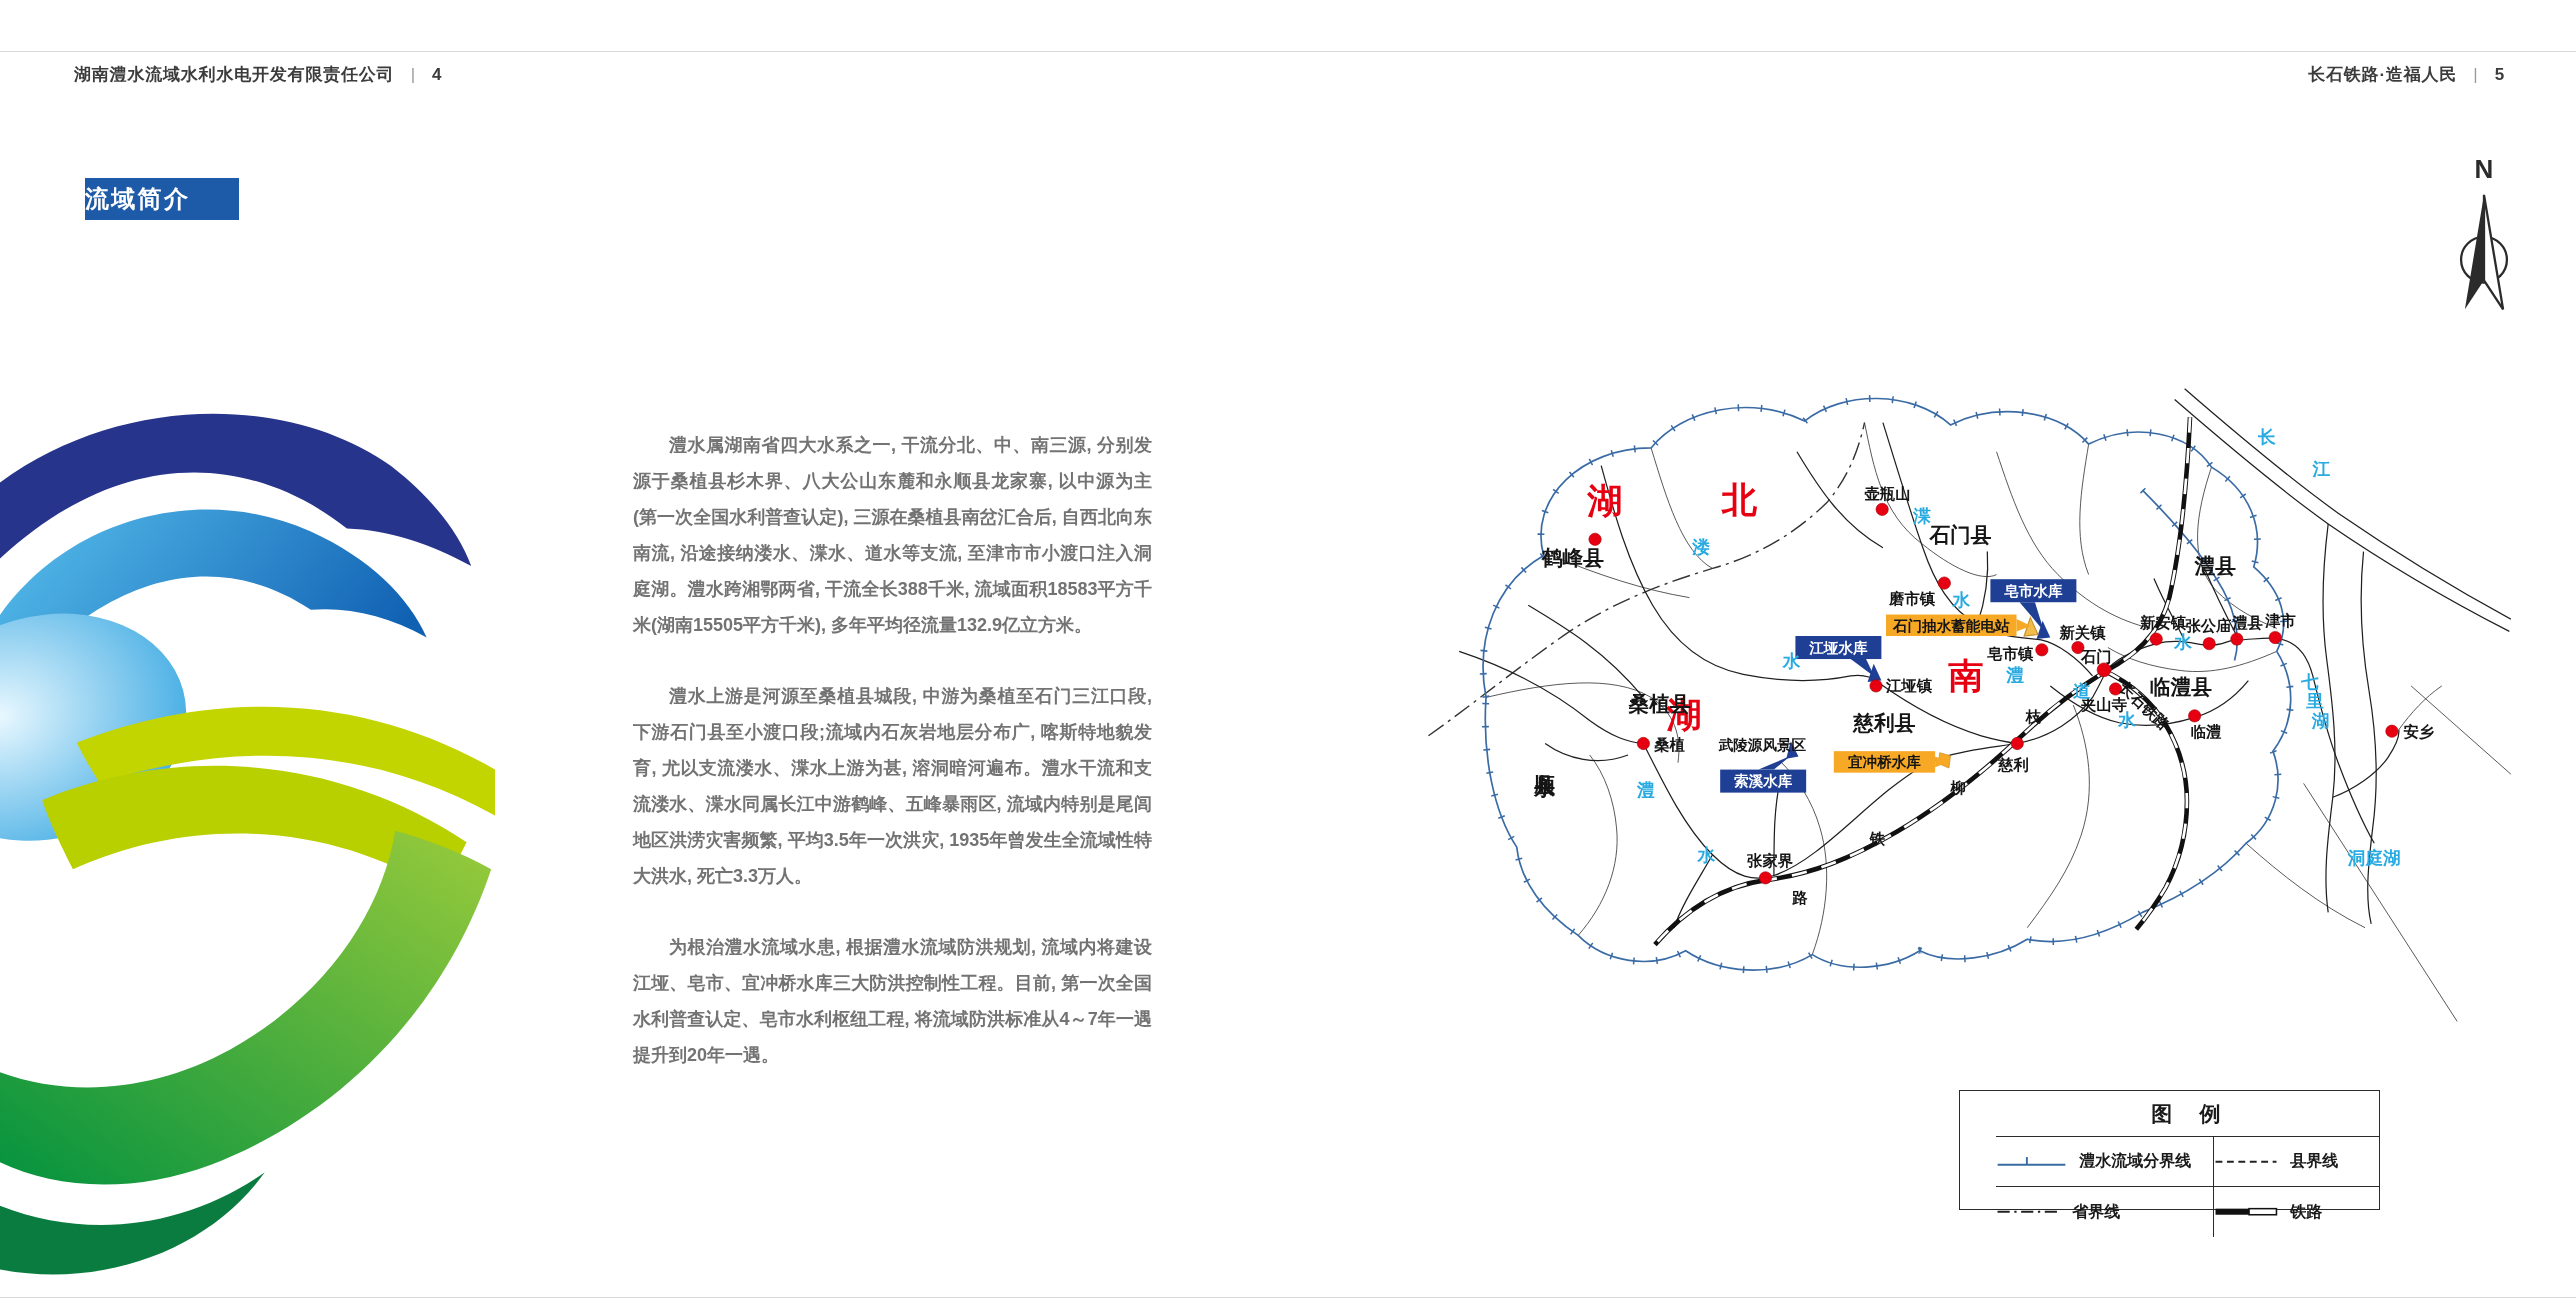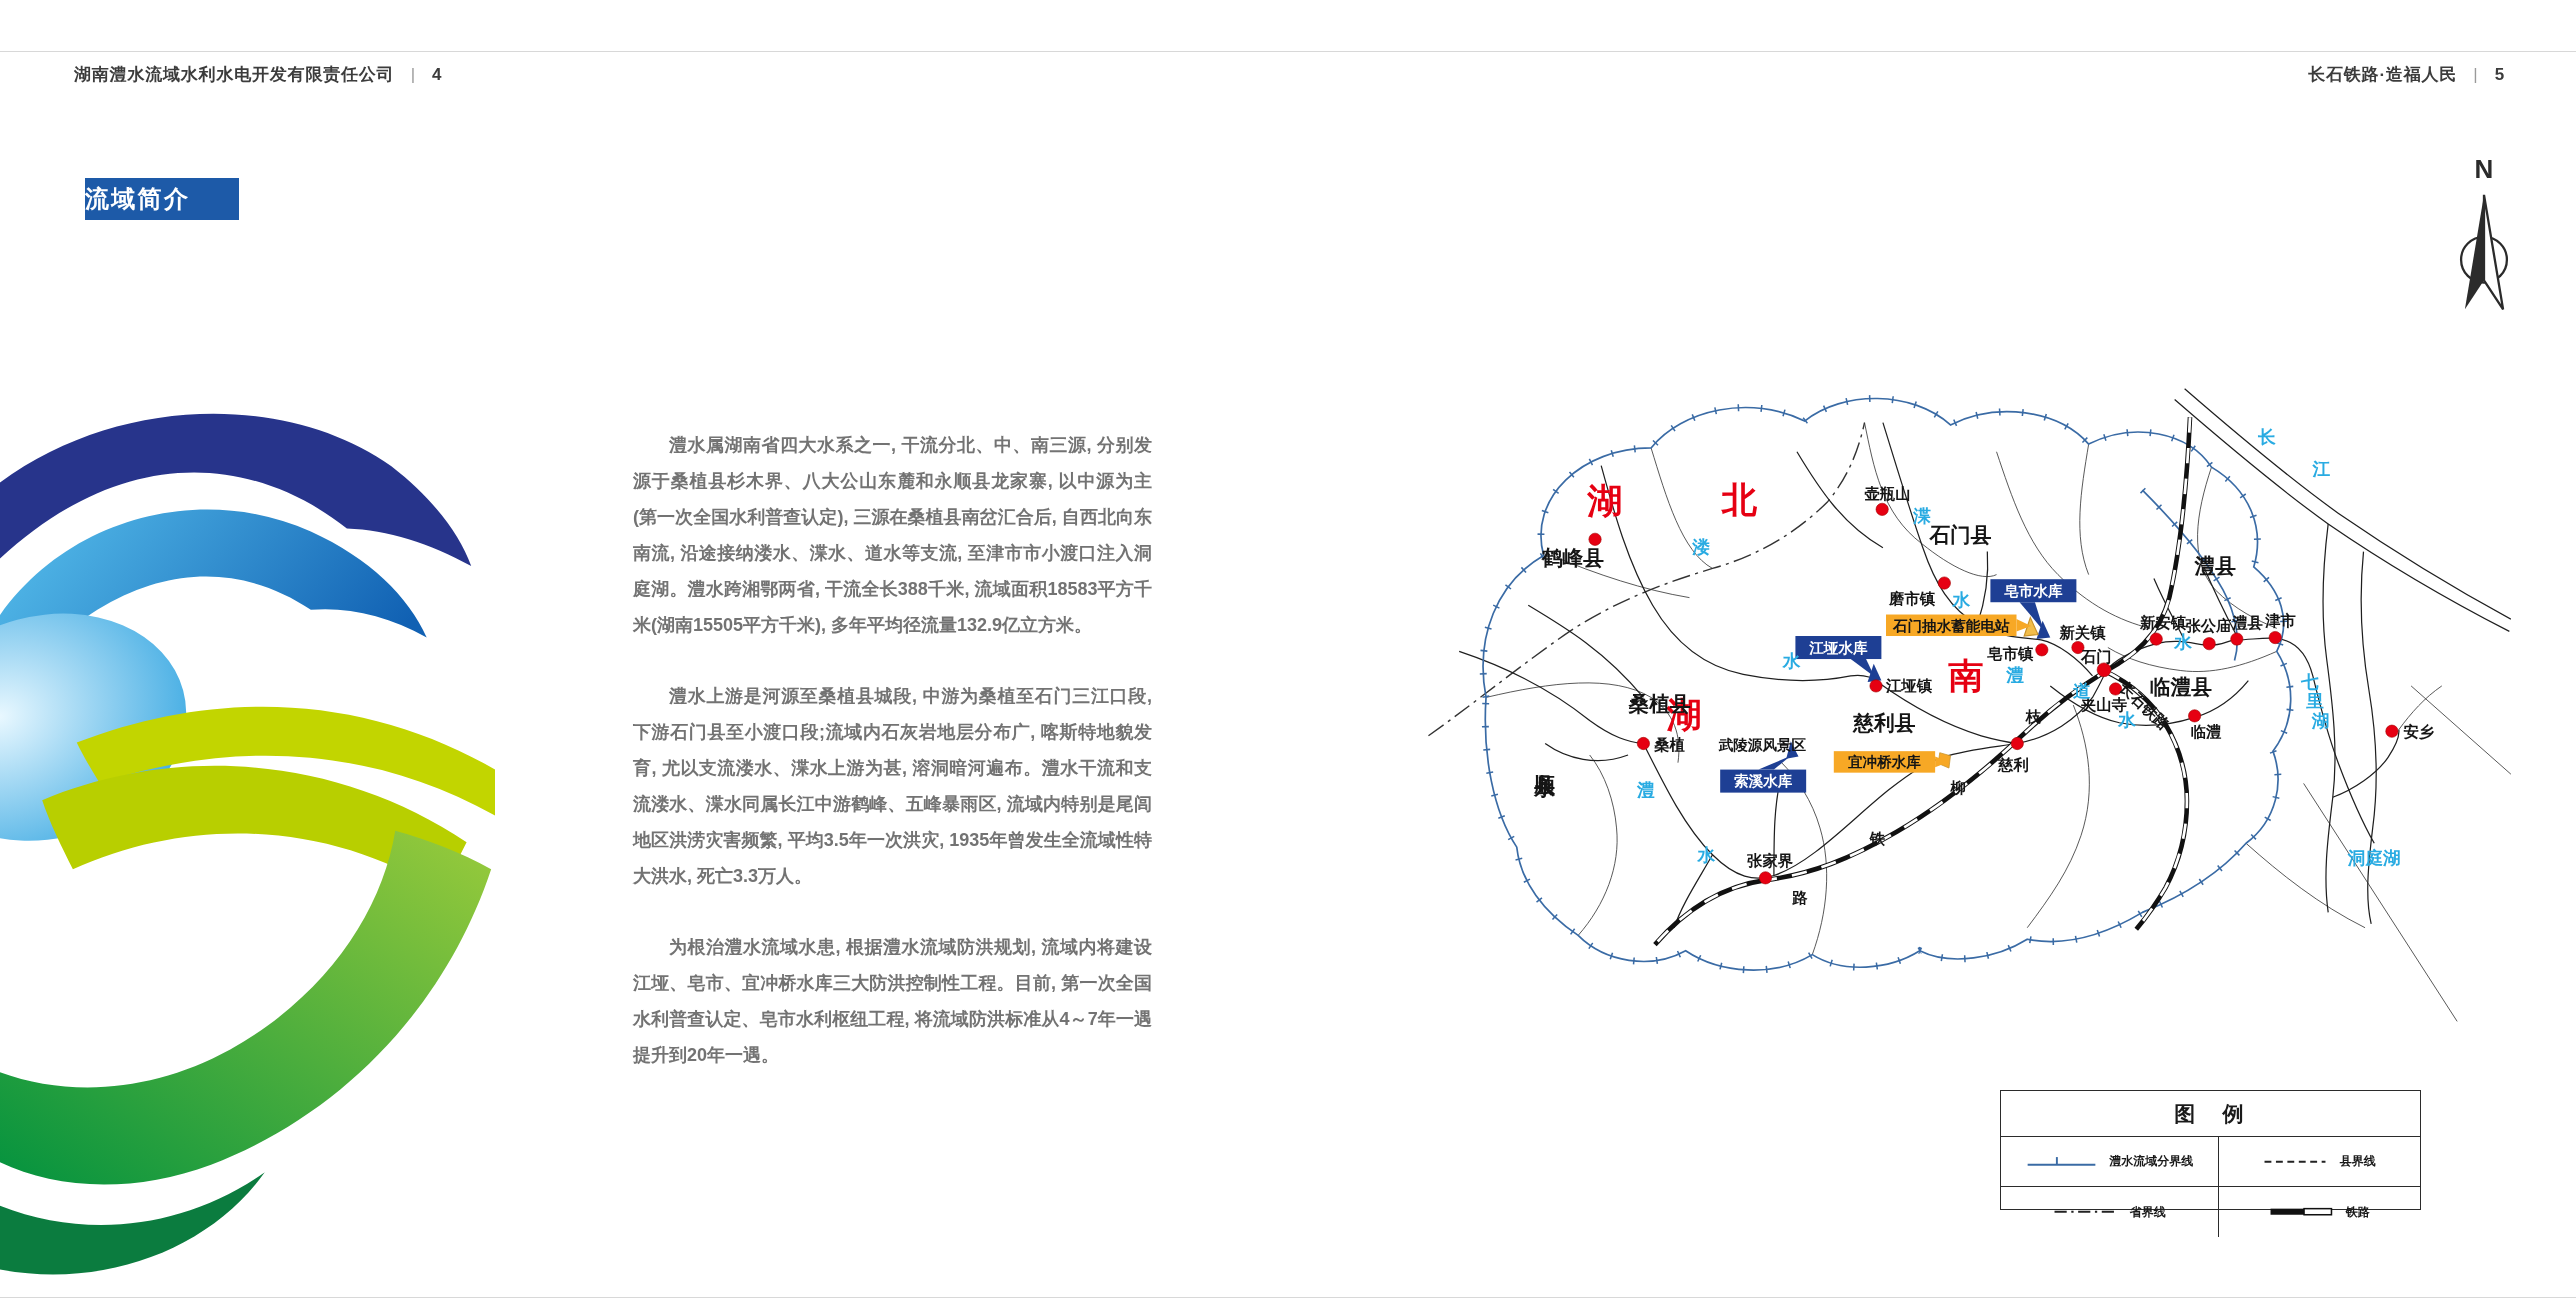--- a/index.html
+++ b/index.html
@@ -59,32 +59,32 @@
   .bnd-tick{ stroke:#3a6ba5; stroke-width:9;  fill:none; stroke-dasharray:2 28; }
   .railA   { stroke:#111; stroke-width:6; fill:none; }
   .railB   { stroke:#fff; stroke-width:3.5; fill:none; stroke-dasharray:20 20; }
   .dot     { fill:#e60012; stroke:#a50000; stroke-width:0.8; }
   .dam     { fill:#1e3f94; }
   .resbox-blue   { fill:#1e3f94; }
   .resbox-orange { fill:#f7a825; }
 
   
   .legend {
-    position:absolute; left:2000px; top:1090px; width:421px; height:120px;
-    border:1.5px solid #2b2b2b; background:#fff;
+    position:absolute; left:1959px; top:1090px; width:421px; height:120px;
+    border:1.5px solid #2b2b2b; background:#fff;padding-left:36px;
   }
   .legend .lg-title {
     height:46px; line-height:46px; text-align:center; font-size:21px; font-weight:bold;
     color:#1a1a1a; border-bottom:1.5px solid #2b2b2b; letter-spacing:3.1px;
   }
   .legend .lg-grid { display:grid; grid-template-columns:218px 1fr; grid-template-rows:50px 50px; }
   .legend .lg-cell {
-    display:flex; align-items:center; justify-content:center; gap:12.3px;
+    display:flex; align-items:center; justify-content:flex-start; gap:12.3px;
     border-bottom:1.5px solid #2b2b2b; border-right:1.5px solid #2b2b2b;
-    font-size:12px; font-weight:bold; color:#1a1a1a;
+    font-size:16px; font-weight:bold; color:#1a1a1a;
   }
   .legend .lg-cell:nth-child(2), .legend .lg-cell:nth-child(4) { border-right:none; }
   .legend .lg-cell:nth-child(3), .legend .lg-cell:nth-child(4) { border-bottom:none; }
 </style>
 </head>
 <body>
 
 <div class="spread">
 
   <div class="hairline hl-top"></div>

